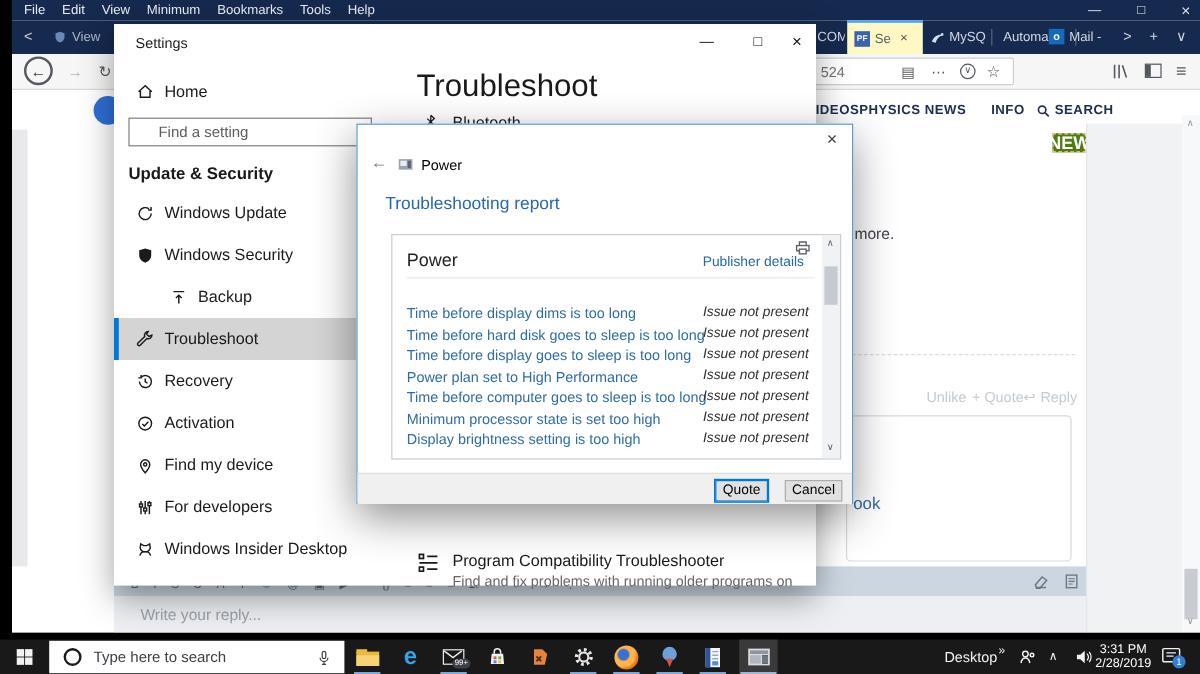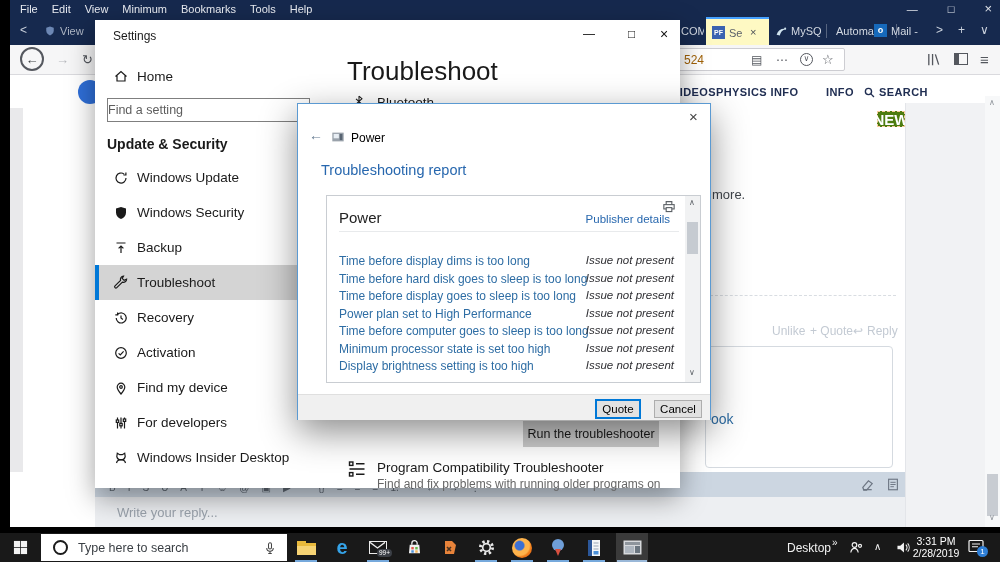--- a/index.html
+++ b/index.html
@@ -31,21 +31,21 @@
   .graylink{position:absolute;top:249px;color:#c3cad3;font-size:12px;}
   #editor-strip{left:85px;top:397px;width:810px;height:25px;background:#ccd6e1;}
   #editor-icons{position:absolute;left:14px;top:11px;display:flex;gap:12px;color:#5f6873;font-size:10px;line-height:10px;}
   #reply-area{left:85px;top:422px;width:810px;height:30px;background:#edeff2;}
   #pf-sidebar{left:895px;top:28px;width:80px;height:424px;background:#f1f2f4;border-left:1px solid #e3e5e9;box-sizing:border-box;}
   #pf-scroll{left:975px;top:21px;width:15px;height:431px;background:#f7f8f9;}
   
   #settings{left:95px;top:20px;width:585px;height:468px;background:#fff;box-shadow:0 10px 26px rgba(0,0,0,.38);font-size:13.5px;color:#1a1a1a;}
   .set-ctl{font-size:12px;color:#111;}
   #set-search{position:absolute;left:12px;top:78px;width:203px;height:24px;border:1px solid #7f7f7f;background:#fff;box-sizing:border-box;
-    font-size:12.5px;color:#5d5d5d;display:flex;align-items:center;padding-left:0;}
+    font-size:12.5px;color:#5d5d5d;display:flex;align-items:center;padding-left:24px;}
   .set-item{position:absolute;left:0;width:235px;height:35px;display:flex;align-items:center;}
   .set-item .ic{width:16px;height:16px;margin-left:18px;}
   .set-item .lb{margin-left:8px;font-size:13.5px;}
   .set-item.sel{background:#d4d4d4;}
   .set-item.sel::before{content:"";position:absolute;left:0;top:0;width:4px;height:35px;background:#0078d7;}
   
   #dialog{left:297px;top:103px;width:414px;height:317px;background:#fff;border:1px solid #5b9ad2;box-sizing:border-box;
     box-shadow:0 12px 34px rgba(0,0,0,.45);}
   #report-box{position:absolute;left:28px;top:91px;width:375px;height:188px;border:1px solid #c9cdd2;box-sizing:border-box;background:#fff;overflow:hidden;}
   .issue-name{position:absolute;left:12px;font-size:12px;color:#2e6da4;}
@@ -119,21 +119,21 @@
       <span class="tabglyph" style="left:926px;">&gt;</span>
       <span class="tabglyph" style="left:948px;">+</span>
       <span class="tabglyph" style="left:970px;">∨</span>
     </div>
 
     <div class="abs" id="navbar">
       <span class="abs" style="left:10px;top:2px;width:24px;height:24px;border:2px solid #55585f;border-radius:50%;box-sizing:border-box;color:#3c4043;display:flex;align-items:center;justify-content:center;font-size:13px;">←</span>
       <span class="navglyph" style="left:46px;top:7px;color:#b6b8bd;">→</span>
       <span class="navglyph" style="left:72px;top:7px;">↻</span>
       <div id="urlbar">
-        <span class="abs" style="left:578px;top:4px;font-size:12px;color:#a16207;text-align:right;">524</span>
+        <span class="abs" style="left:578px;top:4px;font-size:12px;color:#737373;text-align:right;">524</span>
         <span class="abs" style="left:645px;top:4px;font-size:12px;color:#54575e;">▤</span>
         <span class="abs" style="left:670px;top:4px;font-size:12px;color:#54575e;">⋯</span>
         <span class="abs" style="left:694px;top:4px;width:13px;height:13px;border:1.5px solid #54575e;border-radius:50%;box-sizing:border-box;color:#54575e;font-size:8px;text-align:center;line-height:10px;">∨</span>
         <span class="abs" style="left:716px;top:3px;font-size:13px;color:#54575e;">☆</span>
       </div>
       <span class="abs" style="left:916px;top:7px;">
         <svg width="15" height="15" viewBox="0 0 16 16" stroke="#54575e" stroke-width="1.4" fill="none">
             <path d="M3 2v12M7 2v12M10 2.5l3.5 11"></path>
           </svg>
       </span>
@@ -145,21 +145,21 @@
 
     <div class="abs" id="page">
       <div class="abs" style="left:0;top:33px;width:13px;height:364px;background:#e9e9eb;"></div>
       <div class="abs" style="left:68px;top:5px;width:24px;height:24px;border-radius:50%;background:#2f6fd8;"></div>
 
       <div id="page-nav">
           <span class="pfnav-item" style="left: 662px;">
             <span>VIDEOS</span>
           </span>
           <span class="pfnav-item" style="left: 706px;">
-            <span>PHYSICS INFO</span>
+            <span>PHYSICS NEWS</span>
           </span>
           <span class="pfnav-item" style="left: 816px;">
             <span>INFO</span>
           </span>
           <span class="pfnav-item" style="left: 854px;">
             <span>
               <svg width="11" height="11" viewBox="0 0 16 16" fill="none" stroke="#202e52" stroke-width="2">
                 <circle cx="6.5" cy="6.5" r="4.5"></circle>
                 <path d="M10 10l4.5 4.5"></path>
               </svg>
@@ -259,21 +259,21 @@
           <span class="lb">Windows Update</span>
         </div>
         <div class="set-item" style="top: 35px;">
           <span class="ic">
             <svg width="16" height="16" viewBox="0 0 16 16" fill="none" stroke="#1a1a1a" stroke-width="1.2">
               <path d="M8 2l5 1.6v4.2c0 3-2 5-5 6.2-3-1.2-5-3.2-5-6.2V3.6z" fill="#1a1a1a" stroke="none"></path>
             </svg>
           </span>
           <span class="lb">Windows Security</span>
         </div>
-        <div class="set-item" style="top: 70px;">
+        <div class="set-item" style="top: 70px; margin-left: 28px;">
           <span class="ic">
             <svg width="16" height="16" viewBox="0 0 16 16" fill="none" stroke="#1a1a1a" stroke-width="1.2">
               <path d="M3.5 3h9M8 13V6.2M5.6 8.4L8 6l2.4 2.4"></path>
             </svg>
           </span>
           <span class="lb">Backup</span>
         </div>
         <div class="set-item sel" style="top: 105px;">
           <span class="ic">
             <svg width="16" height="16" viewBox="0 0 16 16" fill="none" stroke="#1a1a1a" stroke-width="1.2">
@@ -332,21 +332,20 @@
 
     <span class="abs" style="left:252px;top:36px;font-size:26px;font-weight:300;">Troubleshoot</span>
 
     <span class="abs" style="left:257px;top:74px;">
       <svg width="14" height="15" viewBox="0 0 16 16" fill="none" stroke="#1a1a1a" stroke-width="1.2">
           <path d="M8 1.8v12.4l3.4-3L4.6 5M4.6 11l6.8-6.2L8 1.8"></path>
         </svg>
     </span>
     <span class="abs" style="left:282px;top:75px;">Bluetooth</span>
 
-    <div class="abs" style="left:428px;top:401px;width:136px;height:26px;background:#ccc;display:flex;align-items:center;justify-content:center;font-size:12.5px;">Run the troubleshooter</div>
 
     <span class="abs" style="left:252px;top:439px;">
       <svg width="20" height="20" viewBox="0 0 20 20">
           <g fill="none" stroke="#1a1a1a" stroke-width="1.4">
             <rect x="2.5" y="3" width="3.4" height="3.4"></rect>
             <rect x="2.5" y="13.6" width="3.4" height="3.4"></rect>
             <path d="M2.5 10h15M9 4.7h8.5M9 15.3h8.5"></path>
           </g>
         </svg>
     </span>

